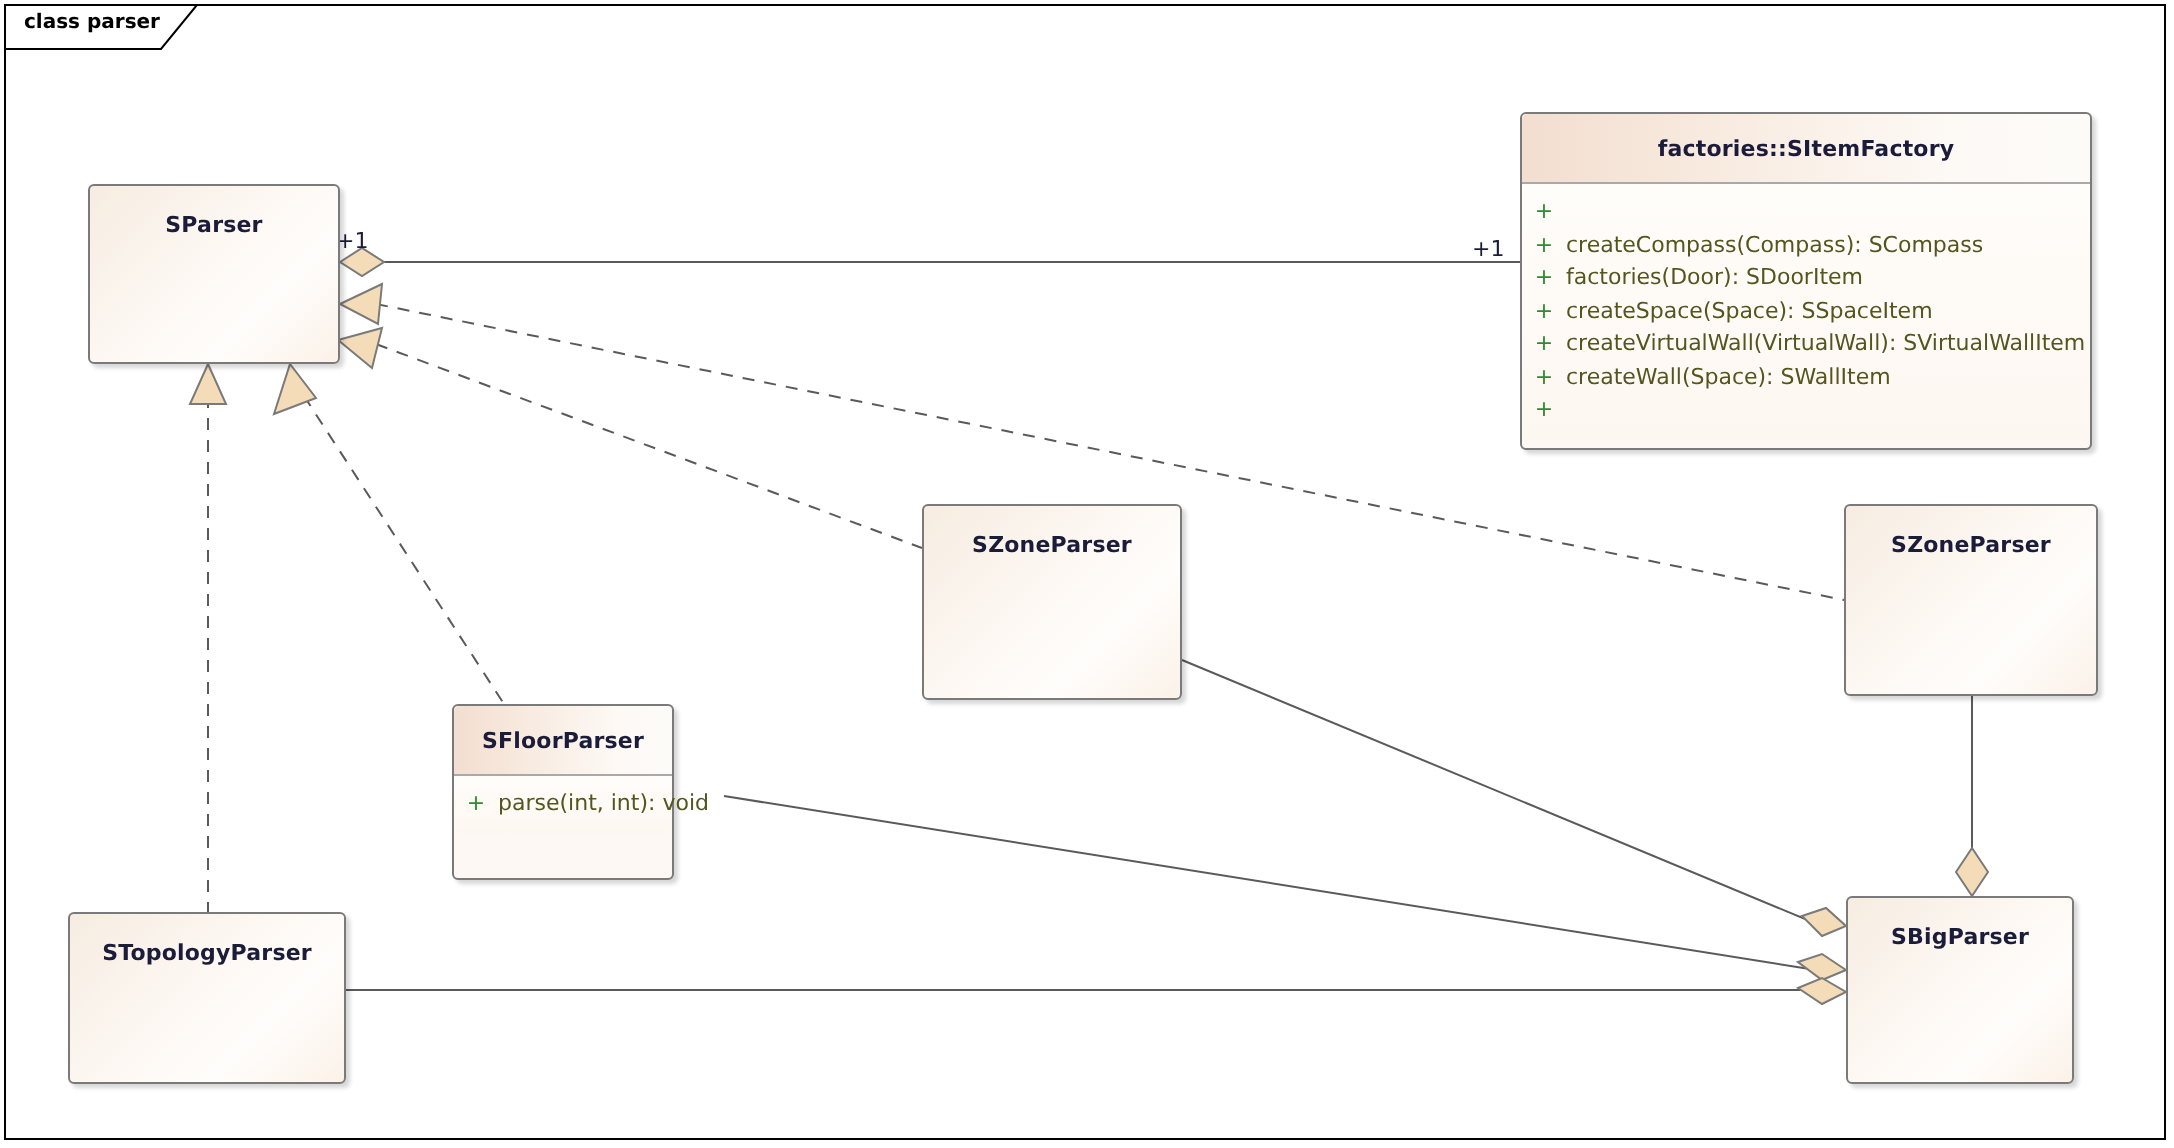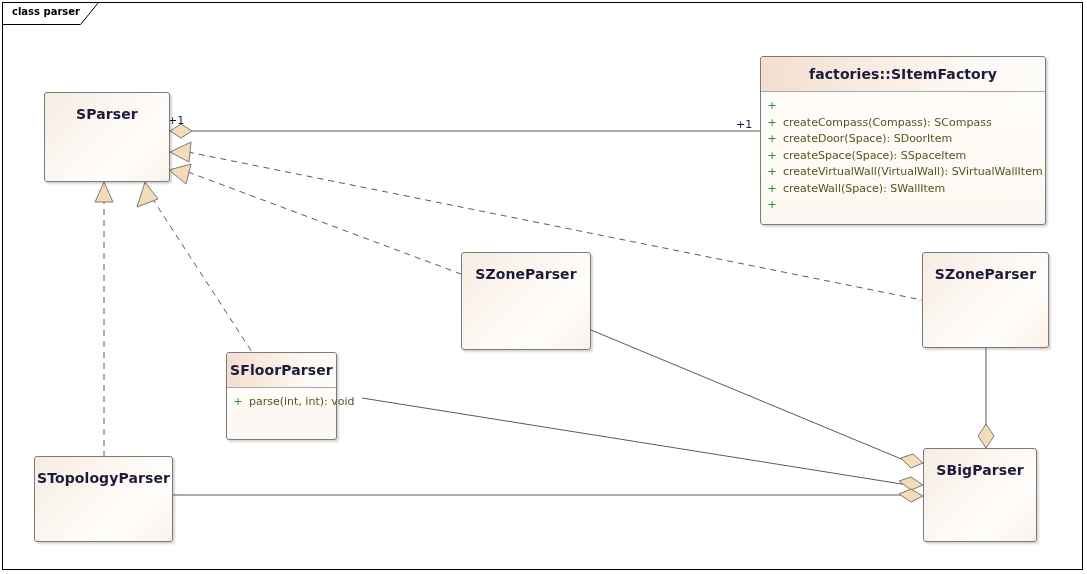--- a/index.html
+++ b/index.html
@@ -57,21 +57,21 @@
   .uml-class {
     position: absolute;
     box-sizing: border-box;
     border: 1px solid #7a7a7a;
     border-radius: 3px;
     background: linear-gradient(135deg, #f6ece1 0%, #fdf8f3 45%, #fffdfb 70%, #fbf2e9 100%);
     box-shadow: 2px 2px 2px rgba(0,0,0,0.16);
   }
   .uml-class .cls-title {
     text-align: center;
-    font-size: 14px;
+    font-size: 11px;
     font-weight: bold;
     color: #1b1b3a;
     padding-top: 13px;
     letter-spacing: 0.1px;
     white-space: nowrap;
   }
   
   .uml-class.compart {
     background: #fdf8f3;
     padding: 0;
@@ -237,21 +237,21 @@
     <div class="cls-body">
       <div class="op-row">
         <span class="op-vis">+</span>
       </div>
       <div class="op-row">
         <span class="op-vis">+</span>
         <span class="op-sig">createCompass(Compass): SCompass</span>
       </div>
       <div class="op-row">
         <span class="op-vis">+</span>
-        <span class="op-sig">createDoor(Space): SDoorItem</span>
+        <span class="op-sig">factories(Door): SDoorItem</span>
       </div>
       <div class="op-row">
         <span class="op-vis">+</span>
         <span class="op-sig">createSpace(Space): SSpaceItem</span>
       </div>
       <div class="op-row">
         <span class="op-vis">+</span>
         <span class="op-sig">createVirtualWall(VirtualWall): SVirtualWallItem</span>
       </div>
       <div class="op-row">

